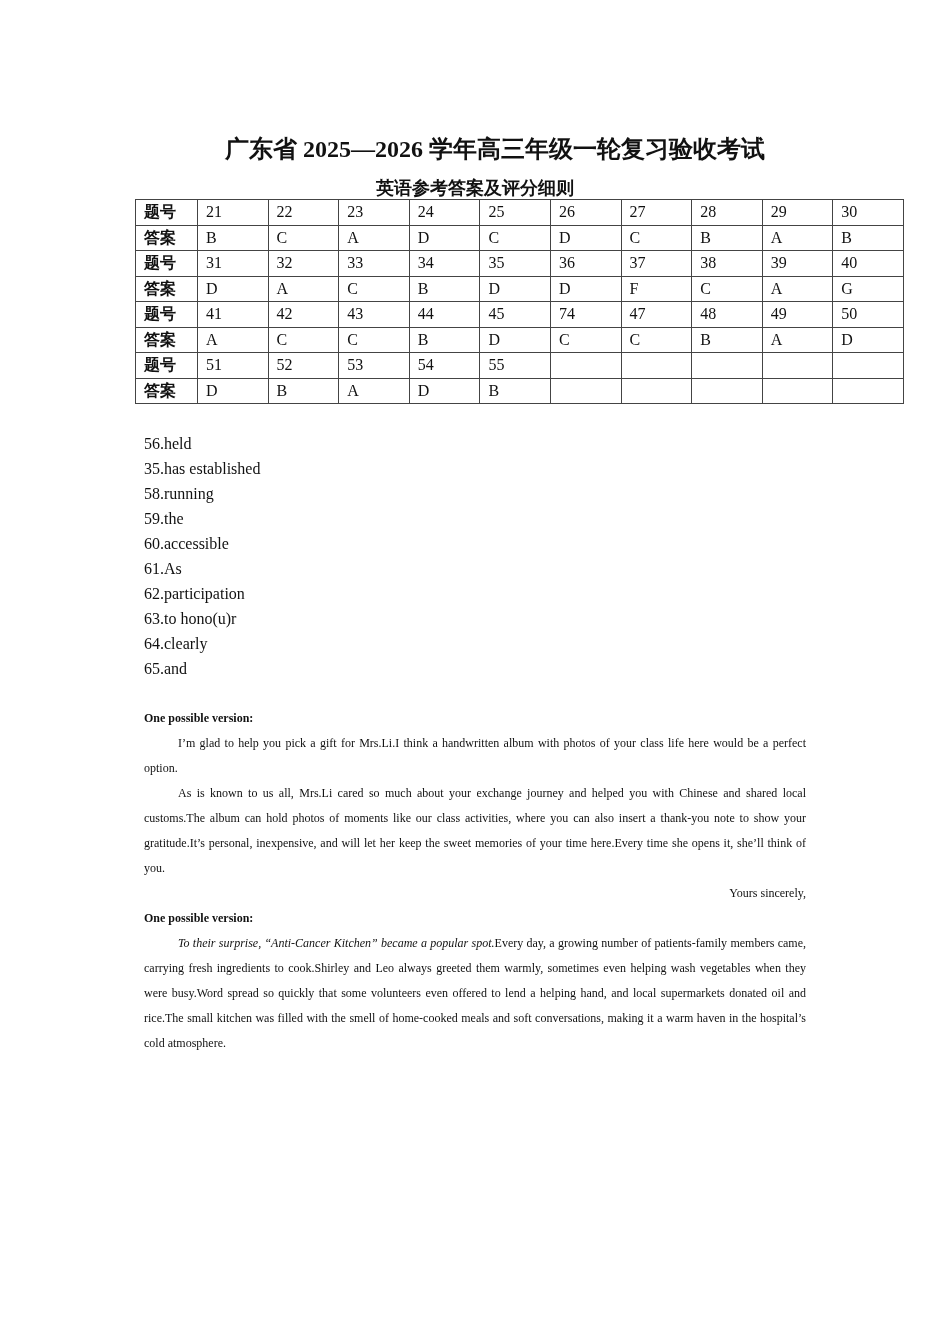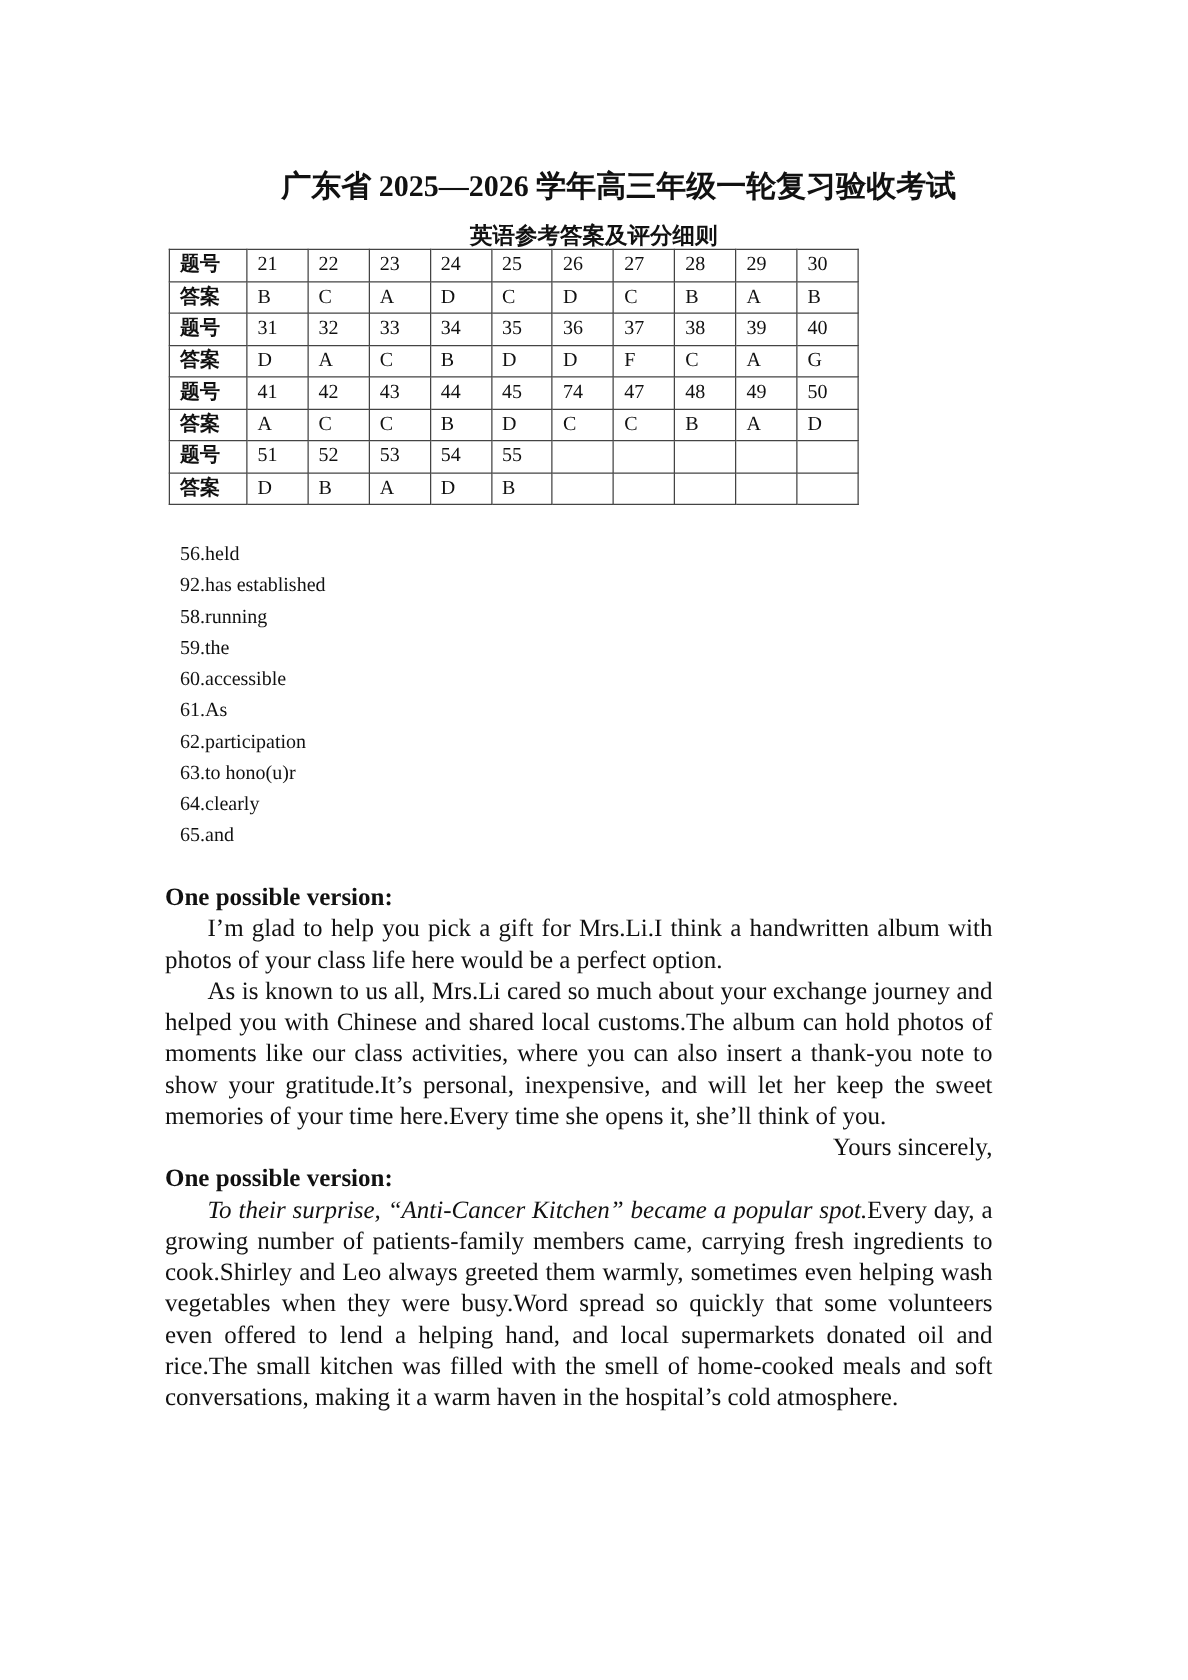--- a/index.html
+++ b/index.html
@@ -3,27 +3,27 @@
 <meta charset="utf-8">
 <style>
   html, body { margin: 0; padding: 0; background: #ffffff; }
   body { width: 950px; height: 1344px; position: relative; overflow: hidden;
          font-family: "Liberation Serif", "DejaVu Serif", serif; color: #111; }
   .page { position: absolute; left: 0; top: 0; width: 950px; height: 1344px; }
   .title { position: absolute; left: 0; top: 133px; width: 950px; text-align: center;
            font-size: 24px; font-weight: bold; letter-spacing: 0px; margin-left: 20px; }
   .subtitle { position: absolute; left: 0; top: 176px; width: 950px; text-align: center;
               font-size: 18px; font-weight: bold; }
-  table.answers { position: absolute; left: 135px; top: 199px; width: 552px;
+  table.answers { position: absolute; left: 135px; top: 199px; width: 769px;
                   border-collapse: collapse; table-layout: fixed; font-size: 16px; }
   table.answers td { border: 1px solid #444; height: 24.5px; padding: 0 0 0 8px;
                      vertical-align: middle; line-height: 24px; }
   table.answers td.hdr { font-weight: bold; width: 53px; }
   .fill-list { position: absolute; left: 144px; top: 431px; font-size: 16px; line-height: 25px; }
-  .essay { position: absolute; left: 132px; width: 662px; font-size: 20px; line-height: 25px; }
+  .essay { position: absolute; left: 144px; width: 662px; font-size: 12px; line-height: 25px; }
   .essay p { margin: 0; text-align: justify; }
   .essay p.indent { text-indent: 34px; }
   .essay .bold { font-weight: bold; }
   .essay .right { text-align: right; }
   .essay i { font-style: italic; }
 </style>
 </head>
 <body>
 
 <div class="page">
@@ -135,21 +135,21 @@
           <td></td>
           <td></td>
           <td></td>
           <td></td>
         </tr>
       </tbody>
   </table>
 
   <div class="fill-list" id="fill-list">
       <div>56.held</div>
-      <div>92.has established</div>
+      <div>35.has established</div>
       <div>58.running</div>
       <div>59.the</div>
       <div>60.accessible</div>
       <div>61.As</div>
       <div>62.participation</div>
       <div>63.to hono(u)r</div>
       <div>64.clearly</div>
       <div>65.and</div>
     </div>
 

